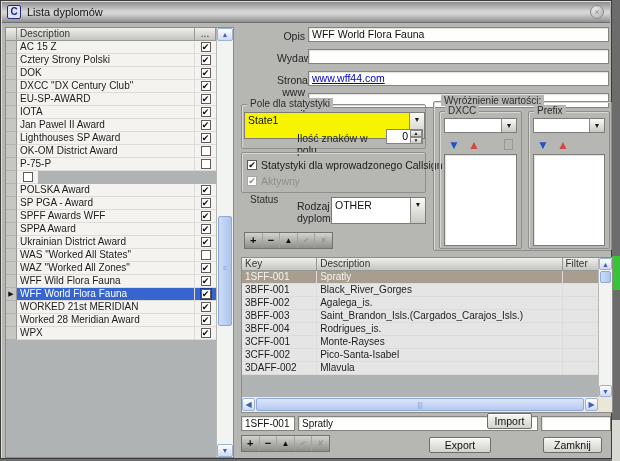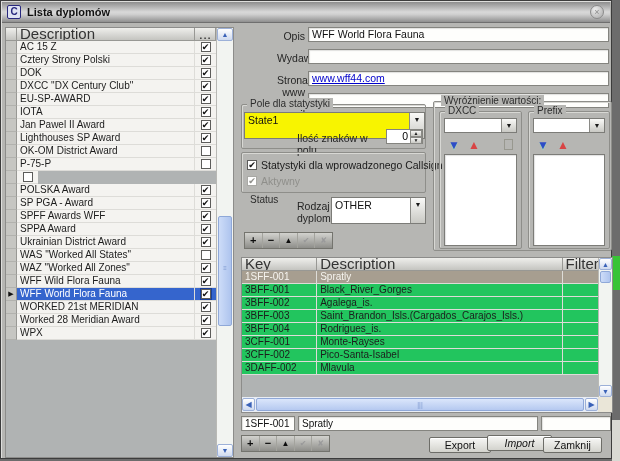--- a/index.html
+++ b/index.html
@@ -25,39 +25,39 @@
     background:linear-gradient(180deg,#8d8d8d 0%,#a9a9a9 18%,#d9d9d9 50%,#cfcfcf 62%,#8f8f8f 100%);
     border-bottom:1px solid #6f6f6f;
   }
   .appicon {
     position:absolute; left:5px; top:3px; width:14px; height:14px;
     background:#dfe3f2; border:1px solid #28287e; border-radius:2px;
     color:#28287e; font-size:10px; font-weight:bold; line-height:12px; text-align:center;
   }
   .title-text {
     position:absolute; left:25px; top:0; height:21px; line-height:21px;
-    font-size:11px; font-weight:bold; color:#111;
+    font-size:11px; font-weight:normal; color:#111;
   }
   .close-btn {
     position:absolute; right:6px; top:3px; width:14px; height:14px; border-radius:50%;
     background:radial-gradient(circle at 35% 30%, #ededed, #a9a9a9);
     border:1px solid #8a8a8a; color:#8d8d8d;
     font-size:9px; line-height:12px; text-align:center;
   }
 
   
   .lgrid {
     position:absolute; left:4px; top:26px; width:229px; height:431px;
     background:#b0b3b3; border:1px solid #8c8c8a;
   }
   .lheader { display:flex; height:13px; }
   .hcell {
     background:linear-gradient(#efefec,#c4c4c0);
     border-right:1px solid #989894; border-bottom:1px solid #989894;
-    font-size:15px; color:#333; line-height:12px; padding-left:3px;
+    font-size:10px; color:#333; line-height:12px; padding-left:3px;
     overflow:hidden; white-space:nowrap;
   }
   .h-ind  { width:11px; padding-left:0; }
   .h-desc { width:178px; }
   .h-chk  { width:21px; text-align:center; padding-left:0; }
   .lrow { display:flex; height:13px; font-size:10px; }
   .ind {
     width:11px; background:#c6c6c2; border-right:1px solid #989894;
     border-bottom:1px solid #b2b2ae; font-size:7px; line-height:12px;
     text-align:center; color:#111;
@@ -157,21 +157,21 @@
   
   .tgrid {
     position:absolute; left:240px; top:256px; width:372px; height:156px;
     background:#b0b3b3; border:1px solid #8c8c8a;
   }
   .theader { display:flex; height:13px; }
   .t-key{ width:76px; } .t-desc{ width:248px; } .t-fil{ width:50px; }
   .tbody { height:126px; overflow:hidden; }
   .trow { display:flex; height:13px; font-size:10px; color:#1c1c1c; }
   .tc { line-height:12px; padding-left:3px; white-space:nowrap; overflow:hidden;
-        background:#22c55e; border-right:1px solid #dddcd8; border-bottom:1px solid #dddcd8; }
+        background:#e5e5e5; border-right:1px solid #dddcd8; border-bottom:1px solid #dddcd8; }
   .tc.t-fil { border-right:none; }
   .trow.sel .tc { background:#a79e90; color:#f6f4ef; }
   .tvsb { position:absolute; right:0; top:0; width:14px; height:139px;
           background:#f2f4f1; border-left:1px solid #b9b9b5; }
   .tvsb .sbtn { width:13px; height:12px; }
   .hsb { position:absolute; left:0; bottom:0; width:356px; height:15px;
          background:#e9eef6; display:flex; align-items:center; }
   .hbtn { width:13px; height:13px; background:linear-gradient(#ffffff,#cfdaef);
           border:1px solid #9cb0d8; border-radius:2px; color:#3a62b8;
           font-size:8px; line-height:11px; text-align:center; flex:none; }
@@ -522,16 +522,16 @@
 
   <div class="navbar" style="left:240px; top:434px;">
     <span class="nbtn">+</span>
     <span class="nbtn">−</span>
     <span class="nbtn small">▲</span>
     <span class="nbtn small disabled">✔</span>
     <span class="nbtn small disabled">✘</span>
   </div>
 
   <div class="btn" style="left:428px; top:436px; width:62px;">Export</div>
-  <div class="btn" style="left:486px; top:434px; width:65px;font-style:italic;">Import</div>
+  <div class="btn" style="left:486px; top:412px; width:45px;">Import</div>
   <div class="btn" style="left:542px; top:436px; width:59px;">Zamknij</div>
 
 </div>
 
 </body></html>

